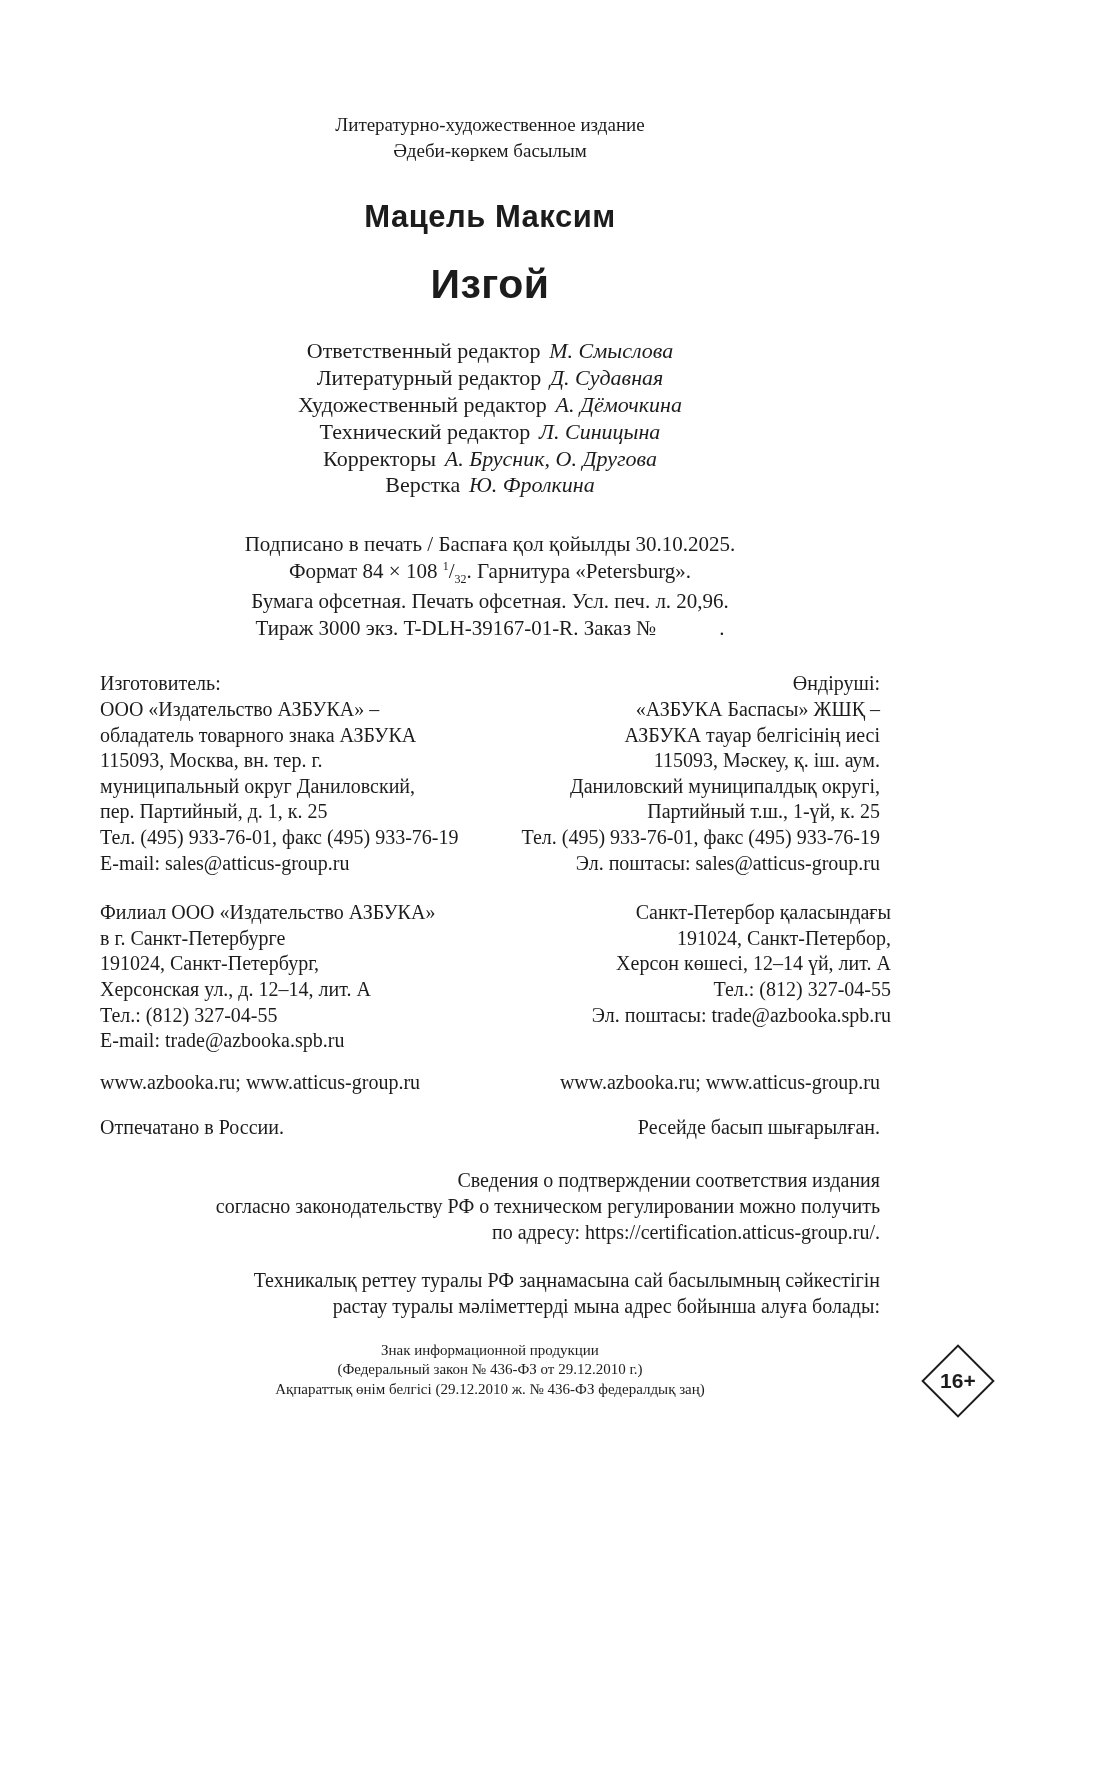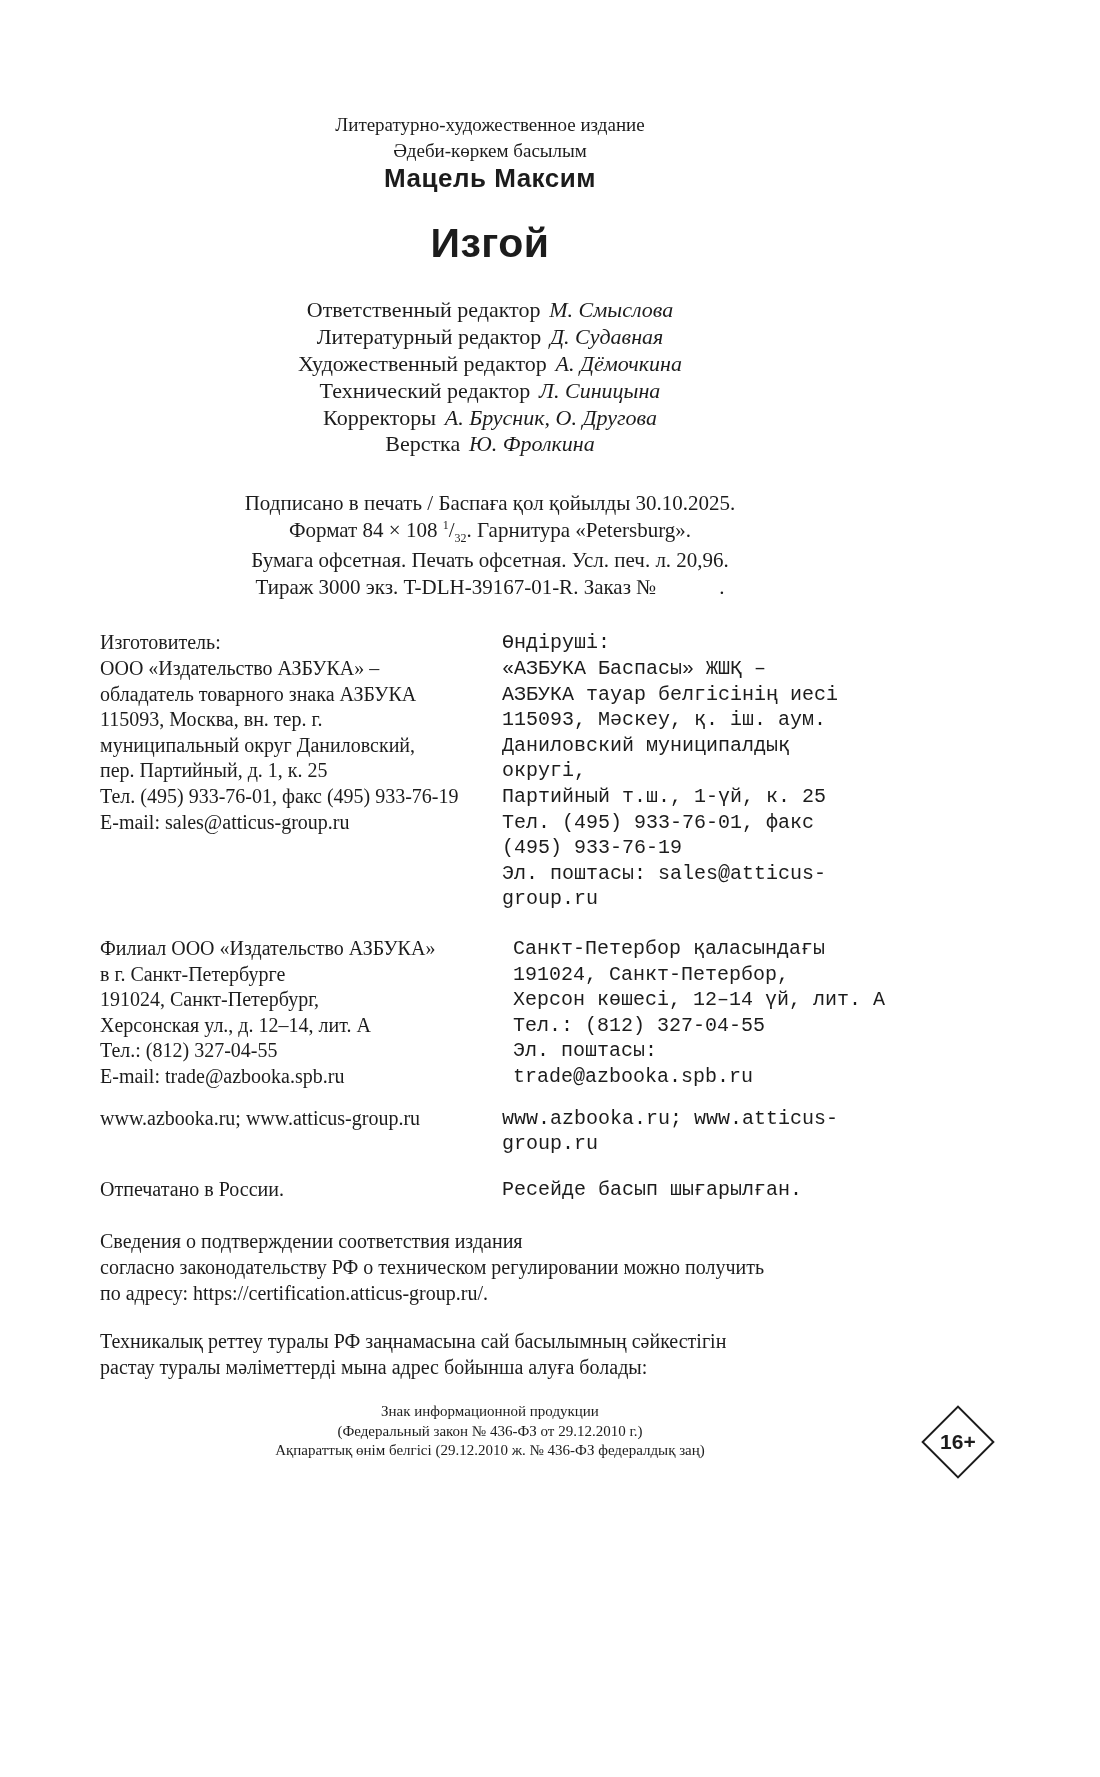--- a/index.html
+++ b/index.html
@@ -17,21 +17,22 @@
   .content { width: 780px; }
 
   .line { font-size: 20px; line-height: 1.32; }
 
   .head-line { text-align: center; font-size: 19px; line-height: 1.35; }
 
   .author {
     text-align: center;
     font-family: "Liberation Sans", "DejaVu Sans", sans-serif;
     font-weight: bold;
-    font-size: 26px;
+    font-size: 31px;
+    margin-top: 36px;
     letter-spacing: 0.5px;
   }
   .book-title {
     text-align: center;
     font-family: "Liberation Sans", "DejaVu Sans", sans-serif;
     font-weight: bold;
     font-size: 41px;
     margin-top: 26px;
     letter-spacing: 0.5px;
   }
@@ -44,29 +45,29 @@
   .print-info .line { font-size: 21px; line-height: 1.28; }
   .print-info sup { font-size: 12px; vertical-align: super; }
   .print-info sub { font-size: 12px; vertical-align: sub; }
 
   .two-col {
     display: grid;
     grid-template-columns: 378px 378px;
     column-gap: 24px;
   }
   .col-left { text-align: left; }
-  .col-right { text-align: left; font-family: Liberation Mono, monospace; }
+  .col-right { text-align: right; }
   .two-col .line { font-size: 20px; line-height: 1.28; }
 
   .block-manufacturer { margin-top: 30px; }
   .block-branch { margin-top: 24px; gap: 35px; }
   .block-web { margin-top: 16px; }
   .block-printed { margin-top: 20px; }
 
-  .cert { margin-top: 26px; text-align: left; }
+  .cert { margin-top: 26px; text-align: right; }
   .cert .line { font-size: 20px; line-height: 1.3; }
   .cert-kz { margin-top: 22px; }
 
   .age-block { position: relative; margin-top: 22px; text-align: center; }
   .age-block .line { font-size: 15px; line-height: 1.3; }
   .age-badge {
     position: absolute;
     right: -104px;
     top: 14px;
     width: 52px;

